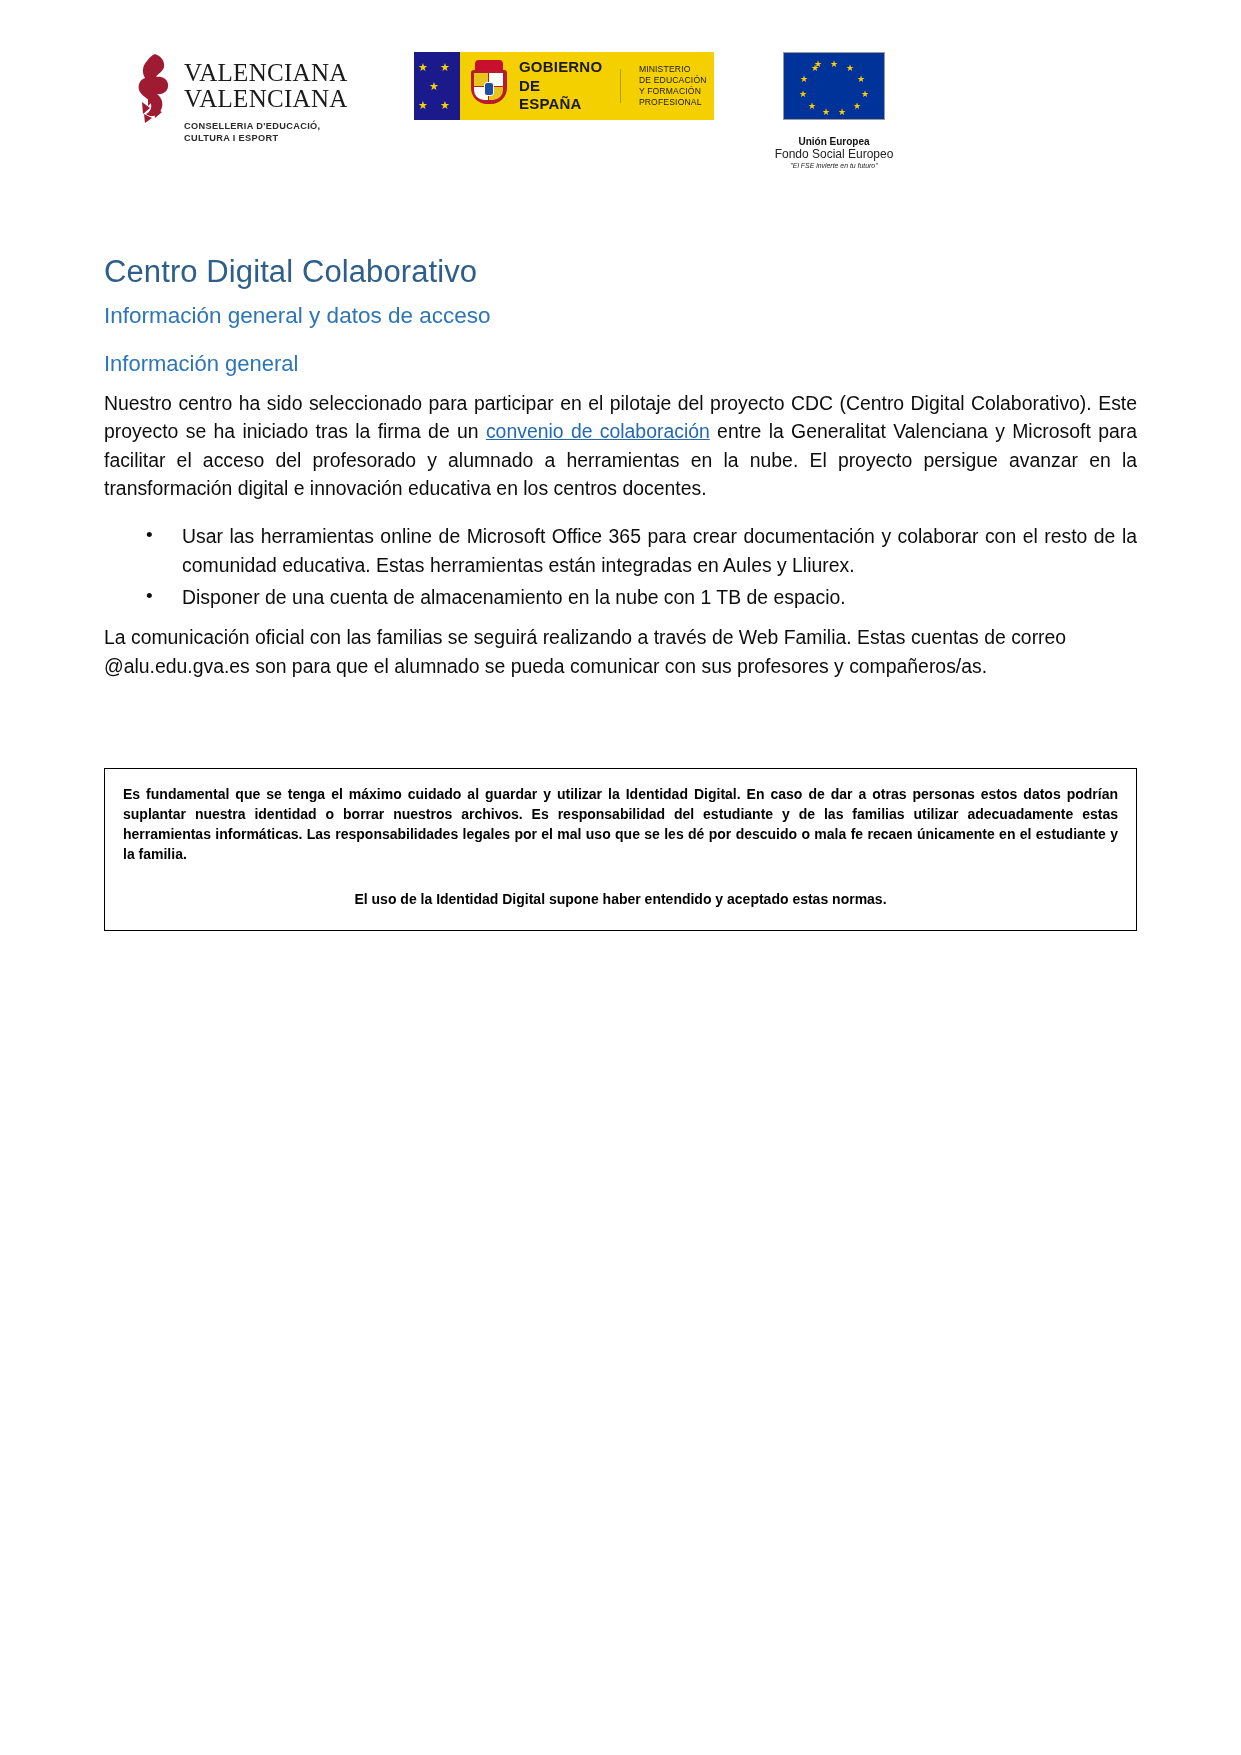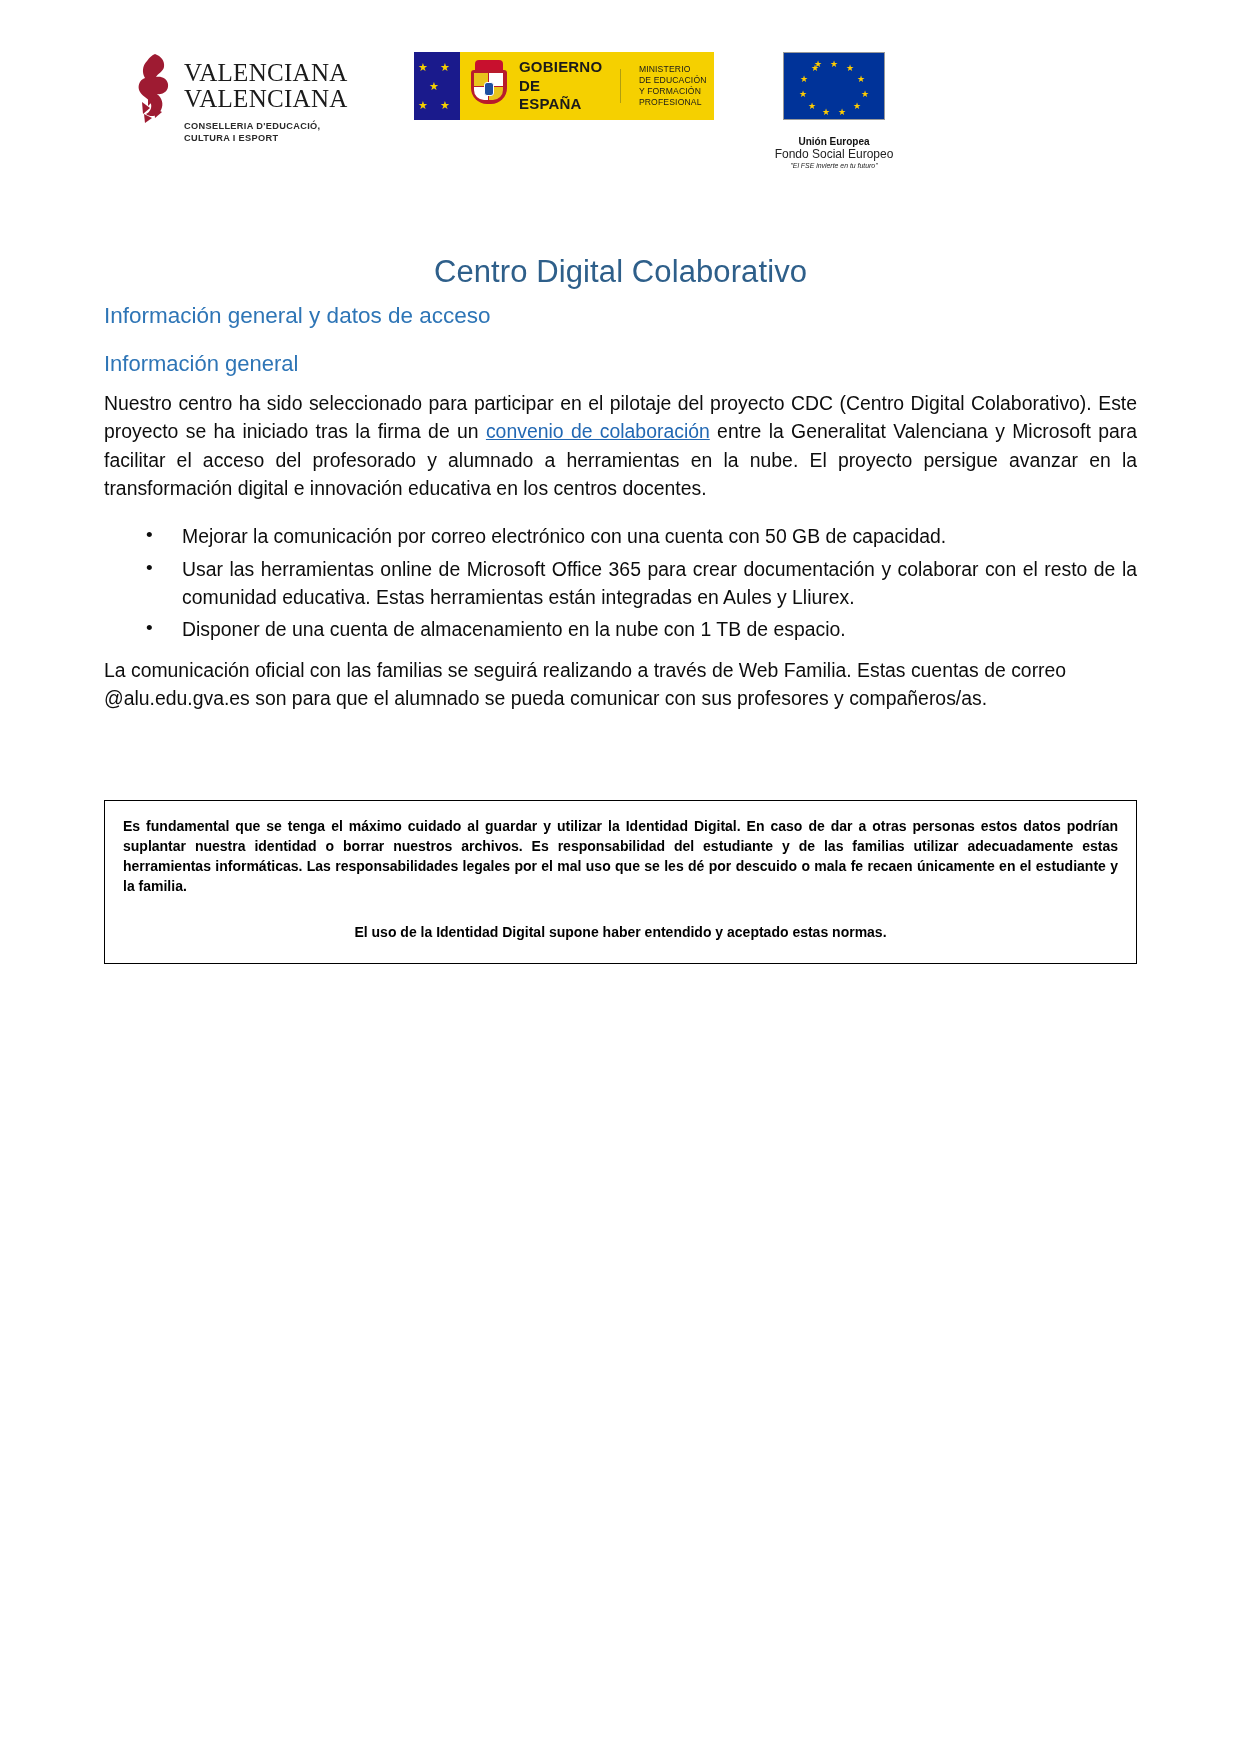--- a/index.html
+++ b/index.html
@@ -172,21 +172,20 @@
   }
   .eu-cap3 {
     font-size: 6.9px;
     font-style: italic;
     color: #222;
     line-height: 1.2;
   }
 
   
   .doc-title {
-    text-align: center;
     font-size: 31px;
     color: #2e5f8a;
     font-weight: 400;
     margin-top: 72px;
     letter-spacing: .1px;
   }
   .doc-subtitle {
     font-size: 22.5px;
     color: #2e75b6;
     font-weight: 400;
@@ -333,21 +332,20 @@
 
   <div class="doc-title">Centro Digital Colaborativo</div>
   <div class="doc-subtitle">Información general y datos de acceso</div>
 
   <div class="section-heading">Información general</div>
 
   <p class="body"><span>Nuestro centro ha sido seleccionado para participar en el pilotaje del proyecto CDC (Centro Digital Colaborativo). Este proyecto se ha iniciado tras la firma de un </span><a class="inline-link" href="#">convenio de colaboración</a><span> entre la Generalitat Valenciana y Microsoft para facilitar el acceso del profesorado y alumnado a herramientas en la nube. El proyecto persigue avanzar en la transformación digital e innovación educativa en los centros docentes.</span></p>
 
 
   <ul class="bullets">
-    <li>Mejorar la comunicación por correo electrónico con una cuenta con 50 GB de capacidad.</li>
     <li>Usar las herramientas online de Microsoft Office 365 para crear documentación y colaborar con el resto de la comunidad educativa.  Estas herramientas están integradas en Aules y Lliurex.</li>
     <li>Disponer de una cuenta de almacenamiento en la nube con 1 TB de espacio.</li>
   </ul>
 
   <p class="body gap nojust">La comunicación oficial con las familias se seguirá realizando a través de Web Familia. Estas cuentas de correo @alu.edu.gva.es son para que el alumnado se pueda comunicar con sus profesores y compañeros/as.</p>
 
   <div class="notice">
     <p>Es fundamental que se tenga el máximo cuidado al guardar y utilizar la Identidad Digital. En caso de dar a otras personas estos datos podrían suplantar nuestra identidad o borrar nuestros archivos. Es responsabilidad del estudiante y de las familias utilizar adecuadamente estas herramientas informáticas. Las responsabilidades legales por el mal uso que se les dé por descuido o mala fe recaen únicamente en el estudiante y la familia.</p>
     <p class="centered">El uso de la Identidad Digital supone haber entendido y aceptado estas normas.</p>
   </div>

